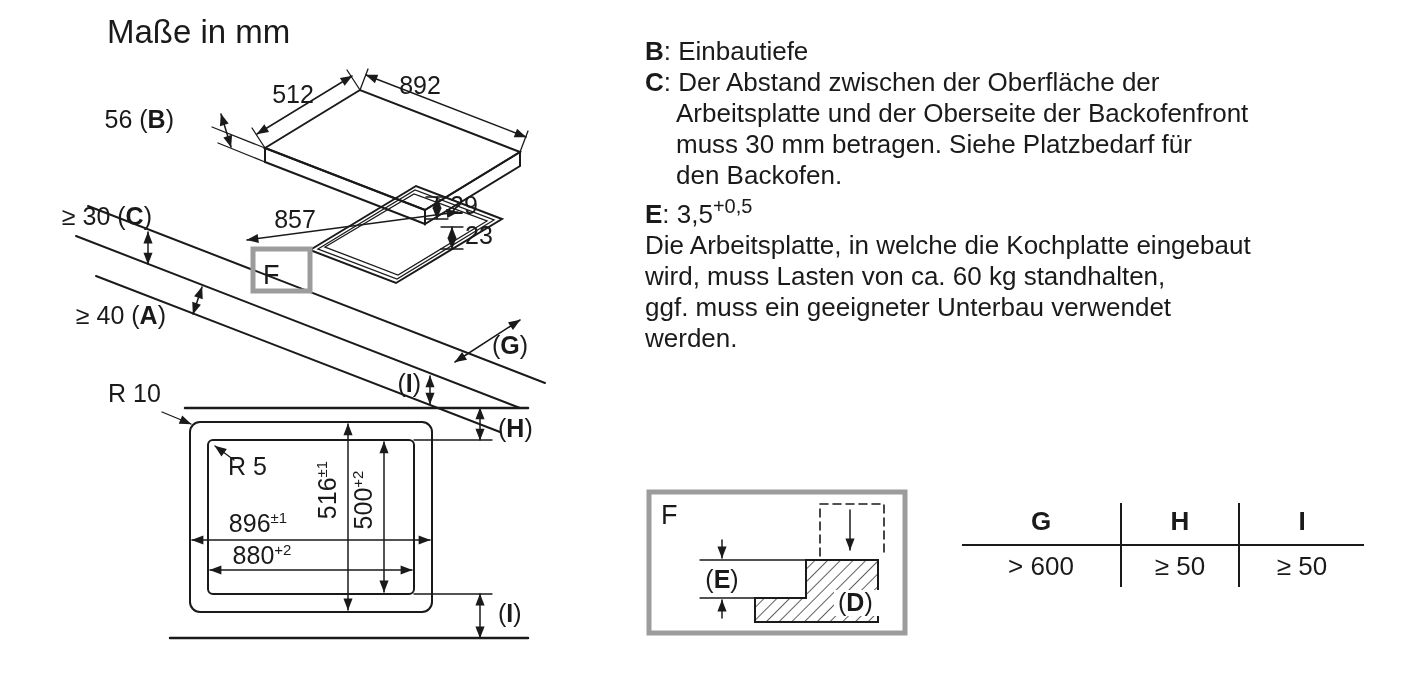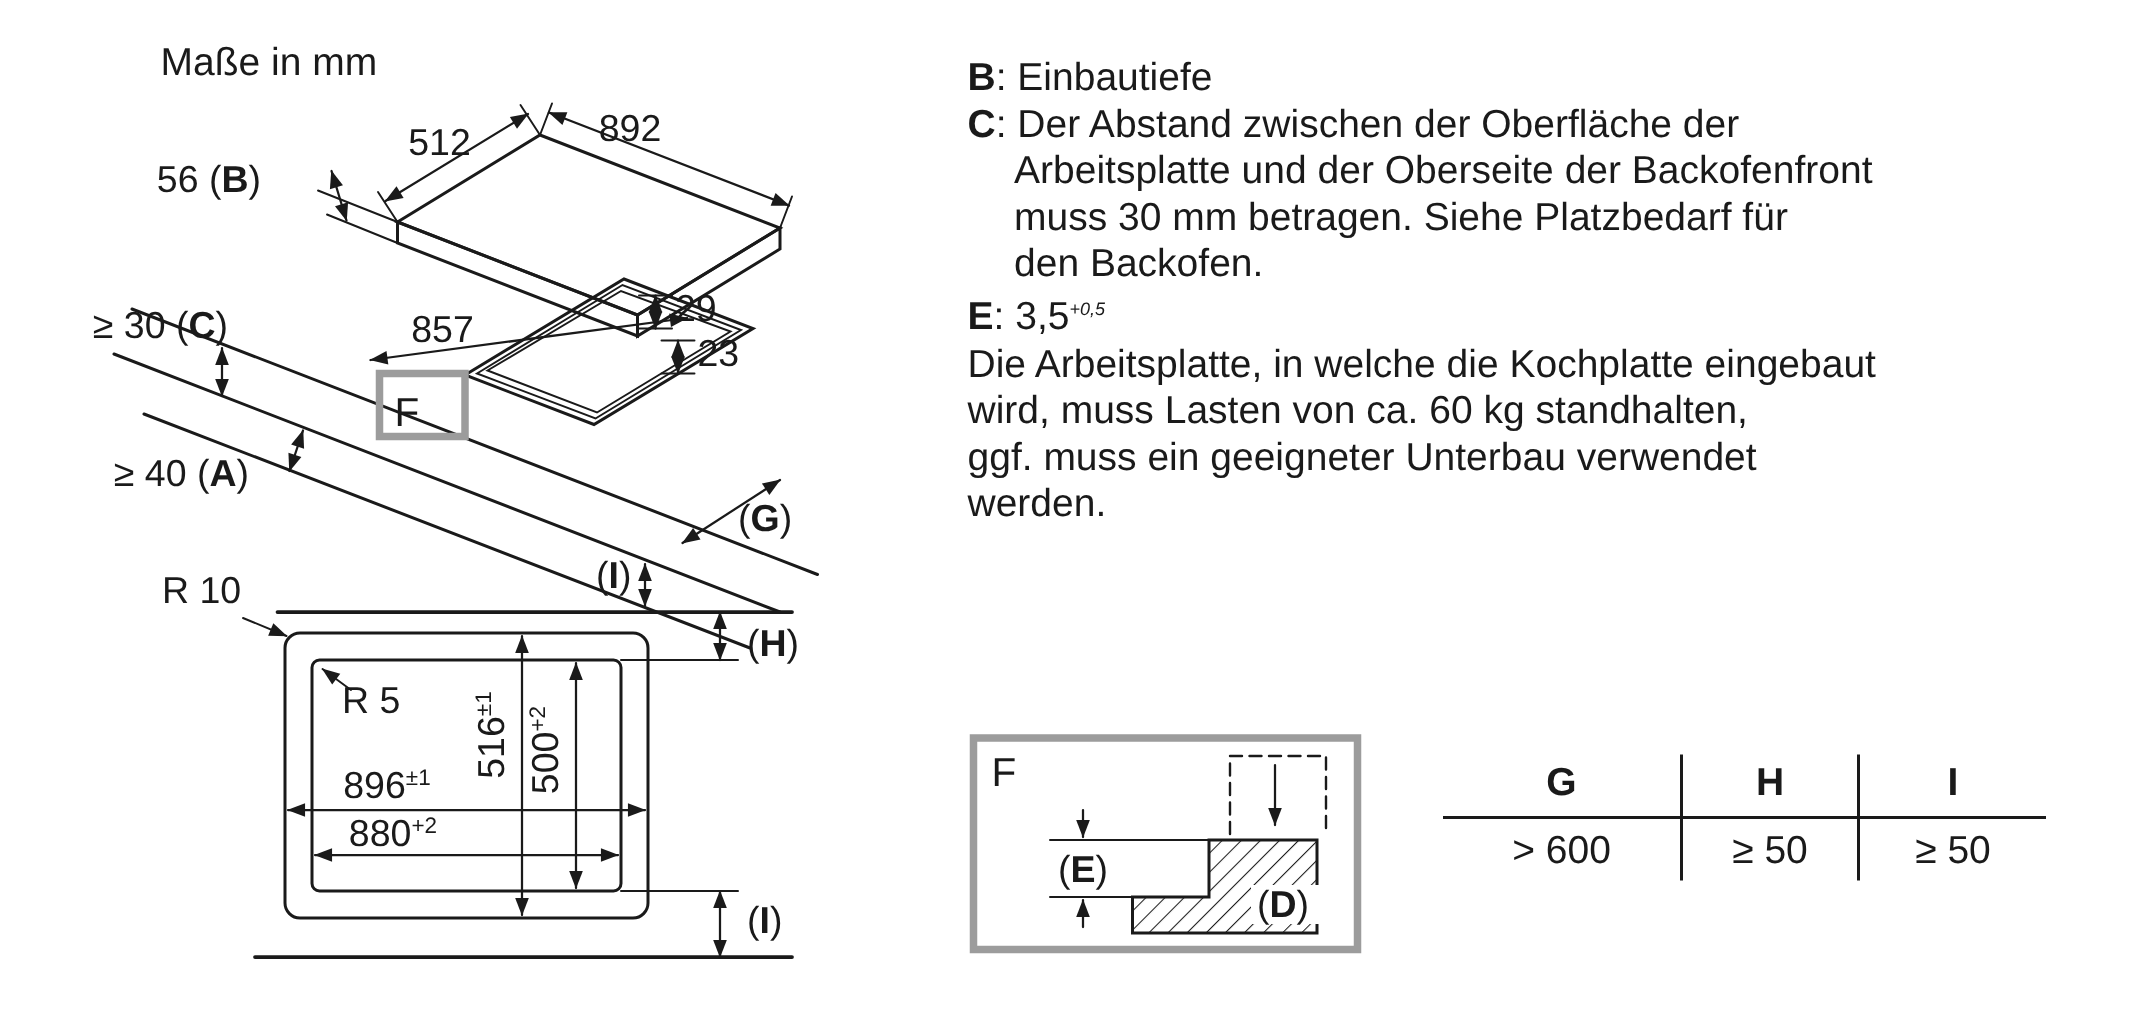--- a/index.html
+++ b/index.html
@@ -1,37 +1,37 @@
 <!DOCTYPE html>
 <html><head>
 <meta charset="utf-8">
 <style>
   html,body{margin:0;padding:0;background:#ffffff;}
   .canvas{position:relative;width:1423px;height:674px;background:#ffffff;
           font-family:"Liberation Sans",sans-serif;color:#1a1a1a;overflow:hidden;}
-  .title{position:absolute;left:107px;top:26px;font-size:26px;text-align:right;}
+  .title{position:absolute;left:107px;top:13px;font-size:33px;text-align:right;}
   svg.draw{position:absolute;left:0;top:0;}
 
   
   .lbl{font-family:"Liberation Sans",sans-serif;font-size:25px;fill:#1a1a1a;}
   .big{font-size:27px;}
   .b{font-weight:bold;}
   .sup{font-size:15px;}
   .ln{stroke:#1a1a1a;stroke-width:2;fill:none;}
   .lnw{stroke:#1a1a1a;stroke-width:2.5;fill:none;}
   .lnthin{stroke:#1a1a1a;stroke-width:1.3;fill:none;}
   .dim{stroke:#1a1a1a;stroke-width:1.5;fill:none;}
   .dash{stroke:#1a1a1a;stroke-width:1.6;stroke-dasharray:8 5;fill:none;}
   .graybox{stroke:#9c9c9c;stroke-width:5;fill:none;}
 
   
   .legend{position:absolute;left:645px;top:36px;width:775px;font-size:26px;line-height:31px;}
   .legend-item{padding-left:31px;text-indent:-31px;white-space:pre-wrap;}
   .legend-item b{font-weight:bold;}
-  .legend sup{font-size:12px;font-style:italic;}
+  .legend sup{font-size:20px;}
   .legend-note{white-space:pre-wrap;}
 
   
   .gtable{position:absolute;left:962px;top:503px;border-collapse:collapse;
           font-size:26px;color:#1a1a1a;}
   .gtable th{font-weight:bold;border-bottom:2.5px solid #1a1a1a;padding:3px 8px 7px;text-align:center;}
   .gtable td{border-top:2.5px solid #1a1a1a;padding:5px 8px;text-align:center;}
   .gtable th + th, .gtable td + td{border-left:2.5px solid #1a1a1a;}
   .c1{width:142px;} .c2{width:100px;} .c3{width:108px;}
 </style>

